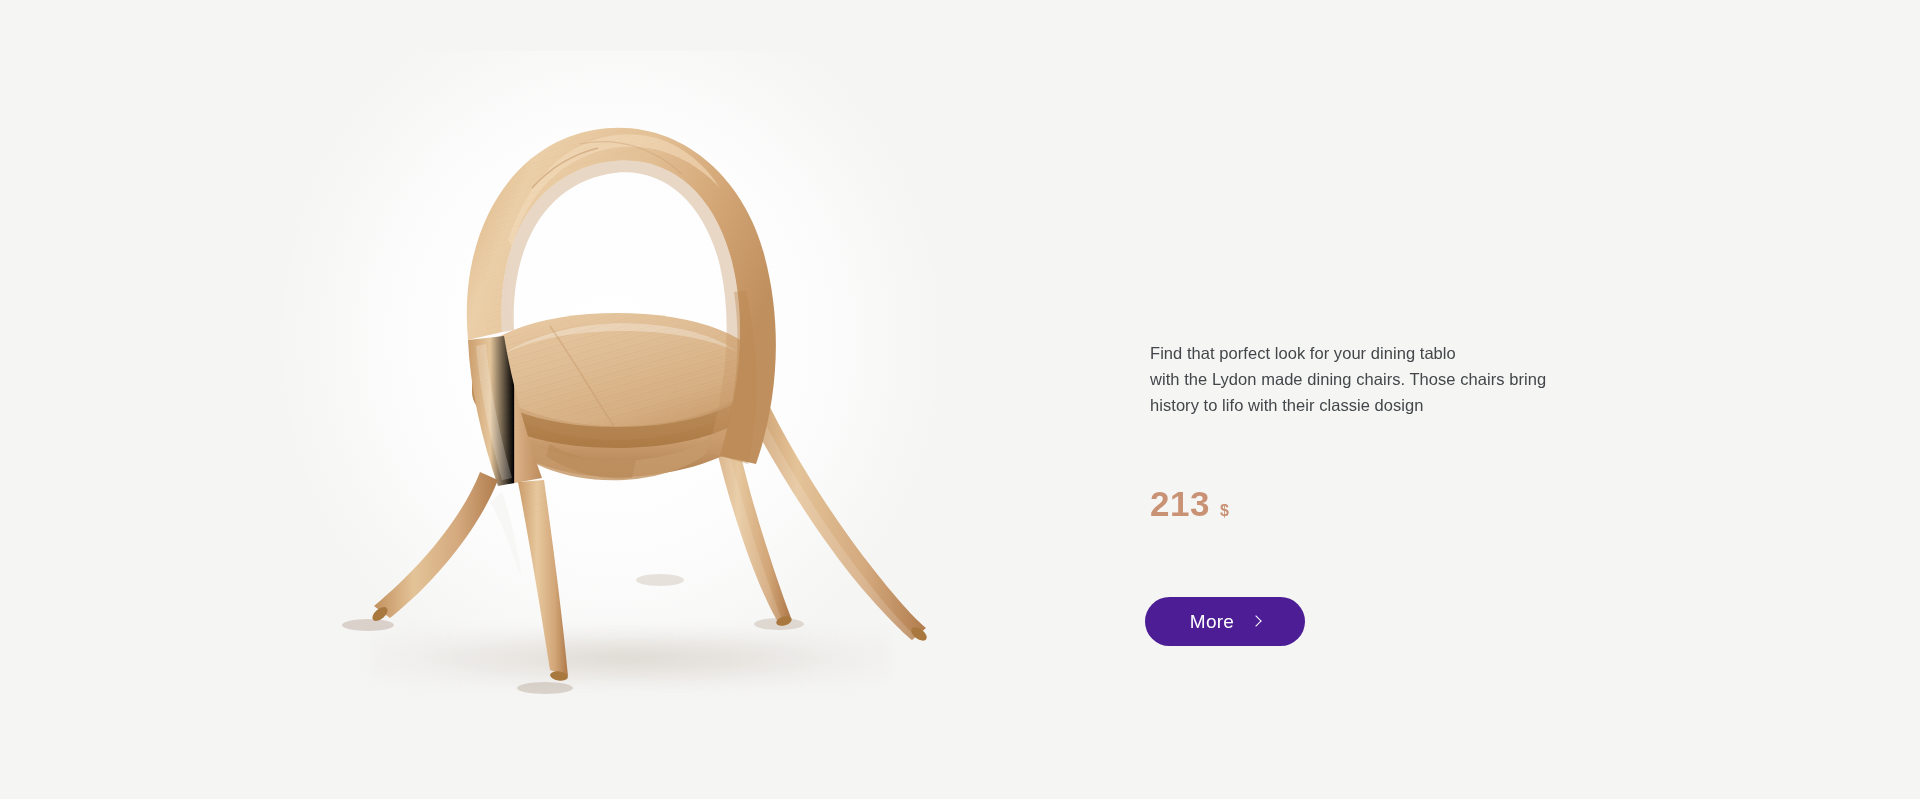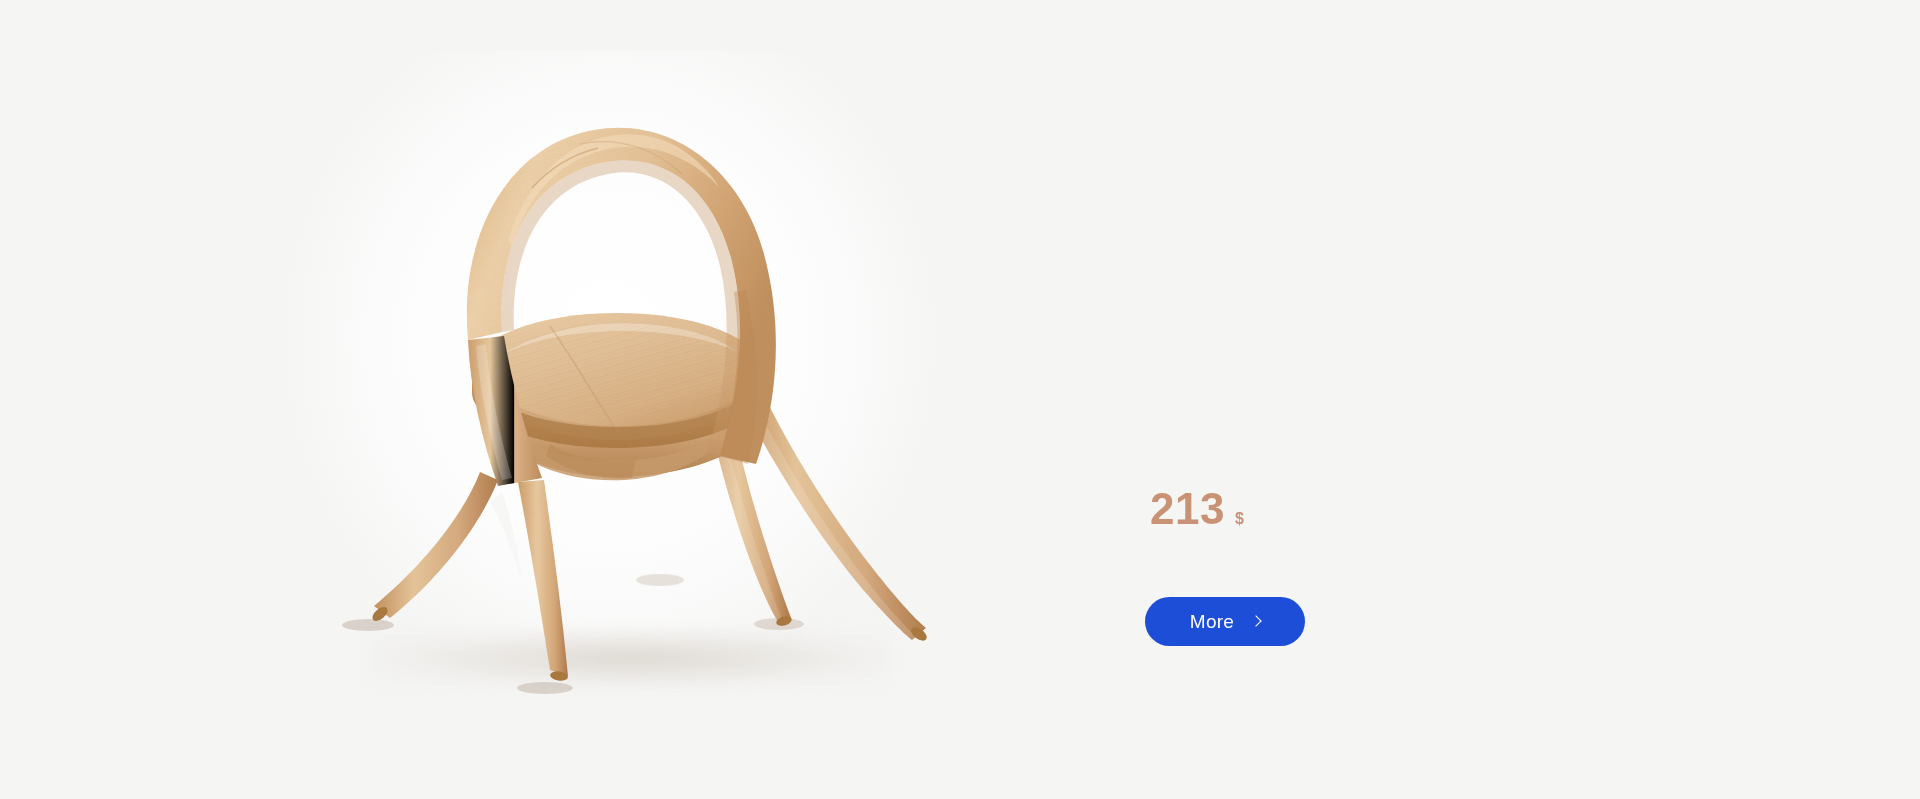--- a/index.html
+++ b/index.html
@@ -81,39 +81,39 @@
   }
 
   .price-row {
     position:absolute;
     left:0; top:484px;
     display:flex;
     align-items:baseline;
     gap:10px;
   }
   .price-value {
-    font-size:44px;
+    font-size:35px;
     font-weight:bold;
     color:#c99275;
     letter-spacing:0.5px;
     text-align:right;
   }
   .price-currency {
     font-size:16px;
     font-weight:bold;
     color:#c99275;
   }
 
   .more-button {
     position:absolute;
     left:-5px; top:597px;
     width:160px; height:49px;
     border:none;
     border-radius:25px;
-    background:#1d4ed8;
+    background:#4c1d95;
     color:#ffffff;
     font-family:"Liberation Sans", sans-serif;
     font-size:19px;
     letter-spacing:0.3px;
     cursor:pointer;
     display:flex;
     align-items:center;
     justify-content:center;
     gap:18px;
   }
@@ -332,20 +332,23 @@
 
       <g clip-path="url(#clipChair)" opacity="0.33">
         <rect x="0" y="0" width="720" height="720" fill="url(#grain)"></rect>
       </g>
     </svg>
   </div>
 
   <div class="info">
 
 
+    <p class="desc">Find that porfect look for your dining tablo
+with the Lydon made dining chairs. Those chairs bring
+history to lifo with their classie dosign</p>
 
     <div class="price-row">
       <span class="price-value">213</span>
       <span class="price-currency">$</span>
     </div>
 
     <button class="more-button">
       <span>More</span>
       <span class="more-chevron"></span>
     </button>

